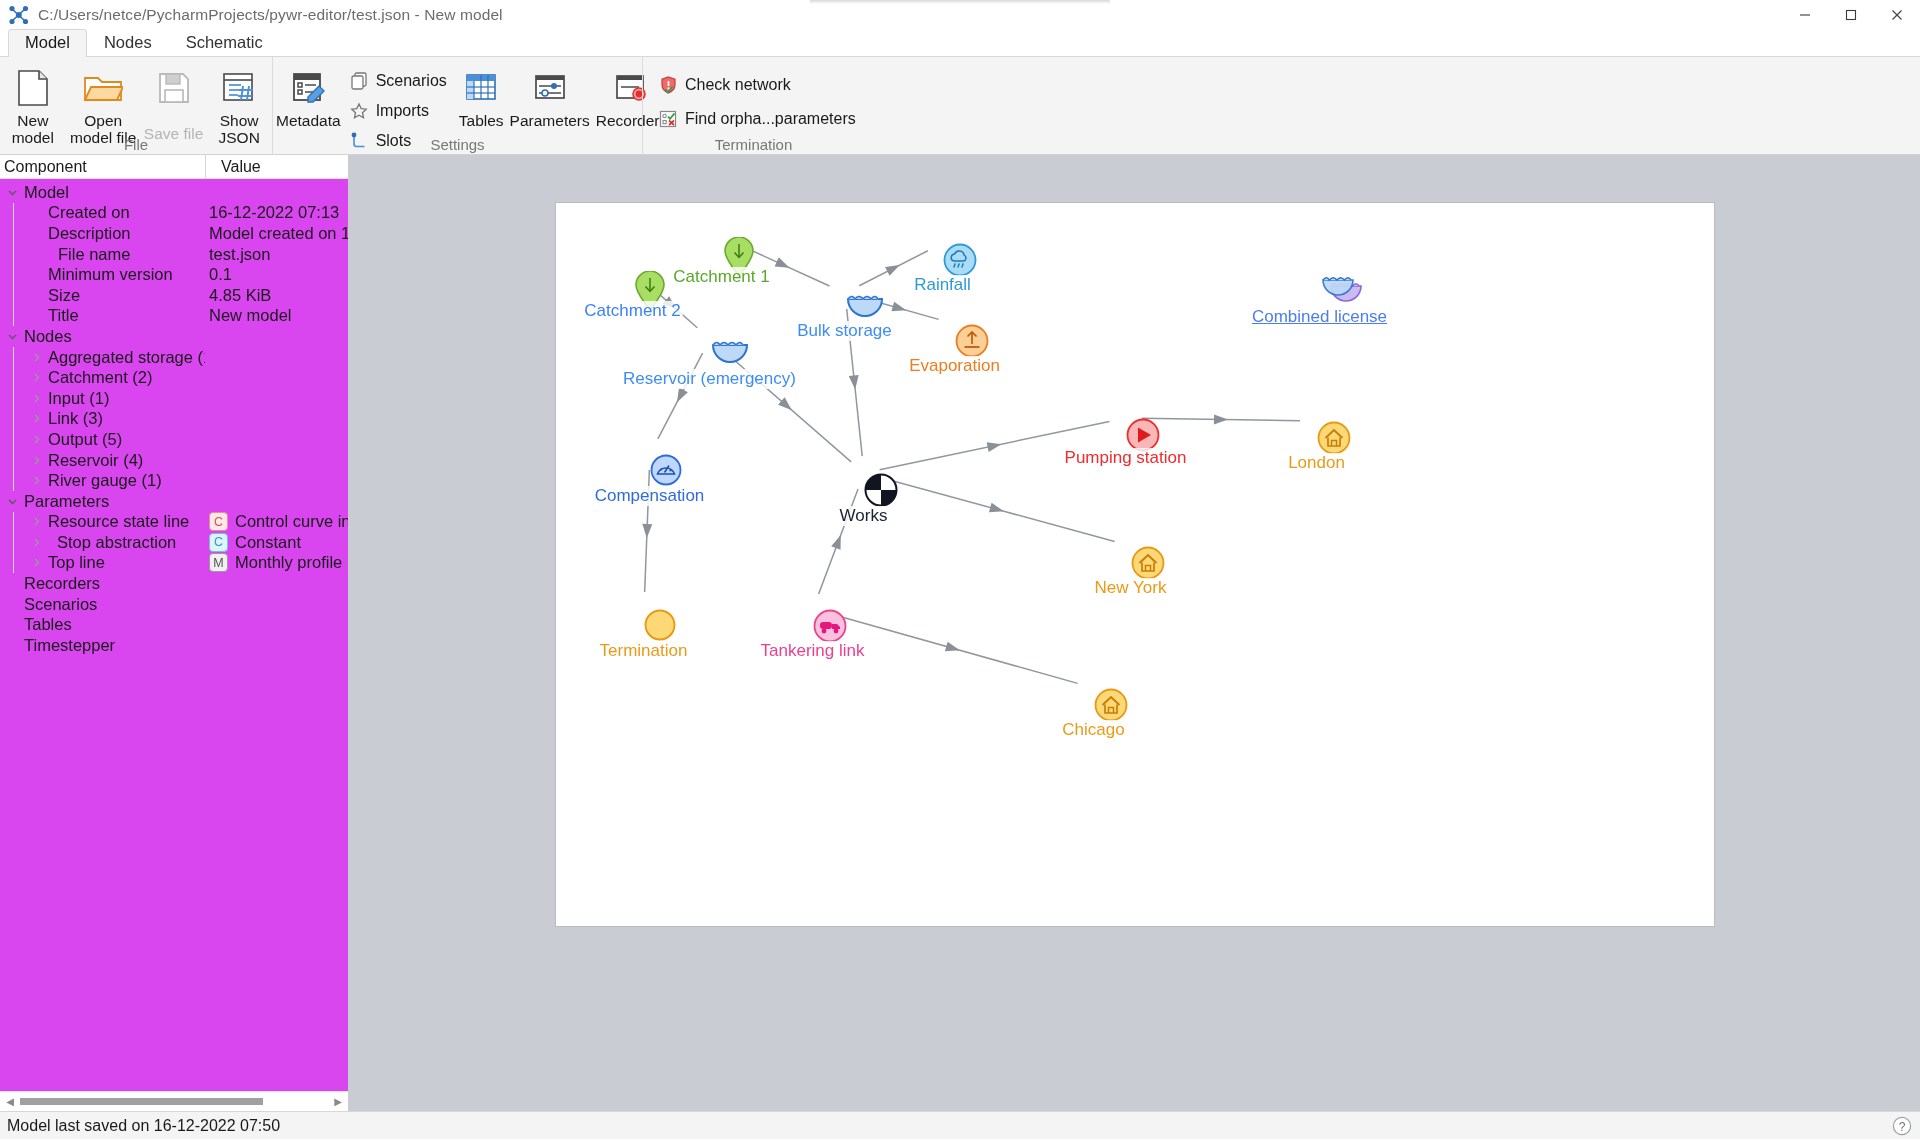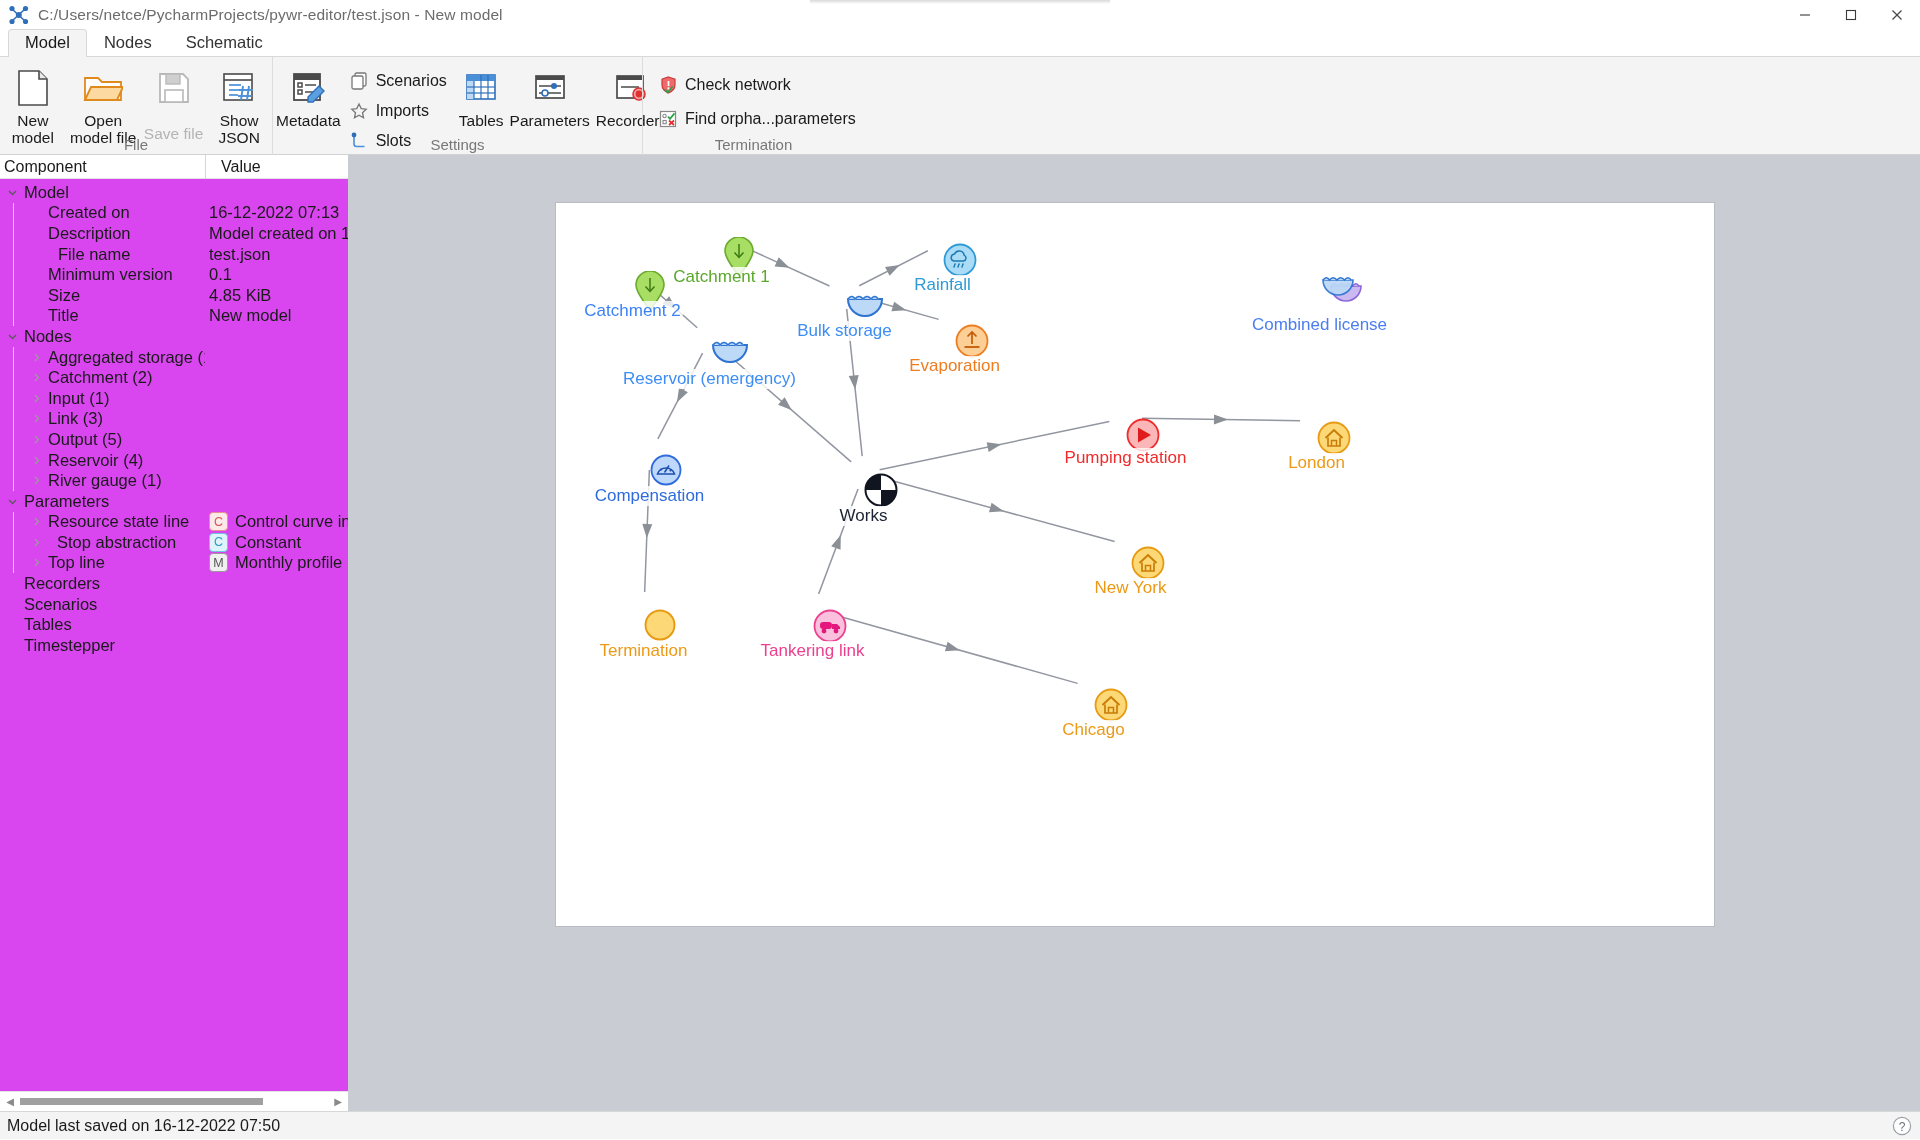--- a/index.html
+++ b/index.html
@@ -716,21 +716,21 @@
           <path d="M1 3 A15 15 0 0 0 31 3 Z" fill="#cbb9f2" stroke="#8b68d8" stroke-width="1.6"></path>
           <path d="M1 3 q3.5 -4.5 6.5 0 q3.5 -4.5 7.5 0 q3.5 -4.5 7.5 0 q3.5 -4.5 6.5 0" fill="#cbb9f2" stroke="#8b68d8" stroke-width="1.5"></path>
         </g>
         <g transform="translate(2,2)">
           <path d="M1 3 A15 15 0 0 0 31 3 Z" fill="#bcd9f7" stroke="#2f74d0" stroke-width="1.6" opacity=".92"></path>
           <path d="M1 3 q3.5 -4.5 6.5 0 q3.5 -4.5 7.5 0 q3.5 -4.5 7.5 0 q3.5 -4.5 6.5 0" fill="#bcd9f7" stroke="#2f74d0" stroke-width="1.5"></path>
         </g>
       </svg>
           </span>
         </div>
-        <div class="nlabel" style="left: 764px; top: 112px; color: rgb(76, 125, 240);">Combined license</div>
+        <div class="nlabel" style="left: 764px; top: 104px; color: rgb(76, 125, 240); text-decoration: underline;">Combined license</div>
         <div class="node" style="left: 154px; top: 136px;">
           <span style="display: block;">
             <svg width="40" height="28" viewBox="0 0 40 28">
         <path d="M3 5 A17 17 0 0 0 37 5 L37 7 A17 17 0 0 1 3 7 Z" fill="#bcd9f7"></path>
         <path d="M3 6 A17 17 0 0 0 37 6" fill="#bcd9f7" stroke="none"></path>
         <path d="M3 6 A17 17 0 0 0 37 6 L37 5 A17 17 0 0 1 3 5 Z" fill="#bcd9f7"></path>
         <path d="M3 6 A17 17 0 0 0 37 6 Z" fill="#bcd9f7" stroke="#2f74d0" stroke-width="2"></path>
         <path d="M3 6 q4 -5 7 0 q4 -5 8 0 q4 -5 8 0 q4 -5 7 0" fill="#bcd9f7" stroke="#bcd9f7" stroke-width="2"></path>
         <path d="M3 6 q4 -5 7 0 q4 -5 8 0 q4 -5 8 0 q4 -5 7 0" fill="none" stroke="#2f74d0" stroke-width="1.6"></path>
       </svg>

